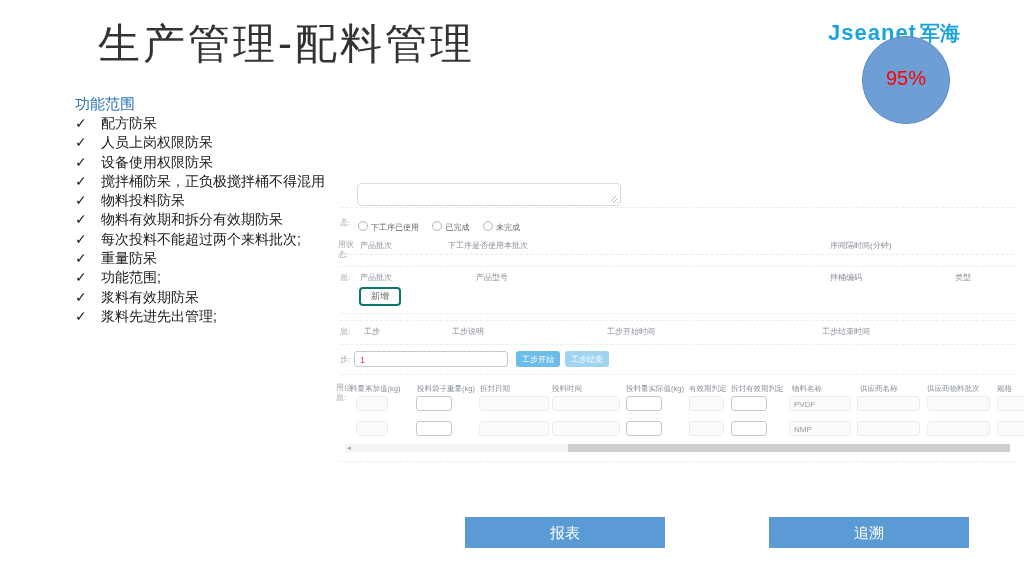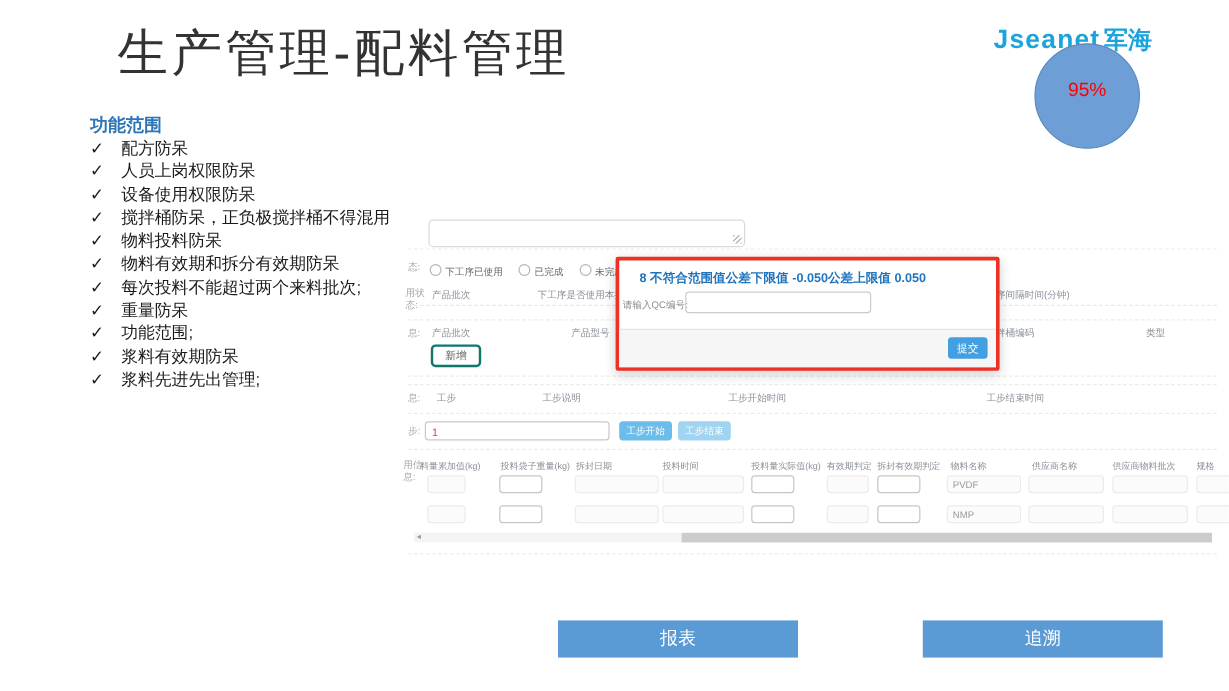--- a/index.html
+++ b/index.html
@@ -8,22 +8,22 @@
   .abs{position:absolute;}
 
   
   .title{left:98px;top:16px;font-size:42px;letter-spacing:3px;color:#333;font-weight:400;}
   .logo{left:828px;top:20px;white-space:nowrap;}
   .logo .en{font-size:22px;font-weight:800;color:#1ba3dc;letter-spacing:1px;text-align:center;}
   .logo .cn{font-size:20px;font-weight:700;color:#1ba3dc;margin-left:3px;}
   .badge{left:862px;top:36px;width:86px;height:86px;border-radius:50%;
          background:#6d9fd6;border:1px solid #5a8ac0;}
   .badge span{position:absolute;left:0;right:0;top:30px;text-align:center;
-              color:#ff0000;font-size:16px;}
-  .feat-head{left:75px;top:95px;font-size:15px;font-weight:700;color:#2e75b6;}
+              color:#ff0000;font-size:20px;}
+  .feat-head{left:75px;top:95px;font-size:15px;font-weight:400;color:#2e75b6;}
   .feat-list{left:75px;top:114px;width:300px;list-style:none;margin:0;padding:0;}
   .feat-list li{font-size:14px;color:#1a1a1a;line-height:19.3px;white-space:nowrap;}
   .feat-list .chk{display:inline-block;width:26px;}
   .bbtn{top:517px;width:200px;height:31px;background:#5b9bd5;color:#fff;
         font-size:15px;text-align:center;line-height:31px;border:none;padding:0;cursor:pointer;}
 
   
   .form-label{color:#a6a6a6;font-size:8px;}
   .th{color:#8a9099;font-size:8px;white-space:nowrap;}
   .th7{font-size:7.5px;}
@@ -173,25 +173,17 @@
     <div class="cell d" style="left:857px;top:421px;width:63px"></div>
     <div class="cell d" style="left:927px;top:421px;width:63px"></div>
     <div class="cell d" style="left:997px;top:421px;width:56px"></div>
   </div>
 
   <div class="abs track"></div>
   <div class="abs larr">◄</div>
   <div class="abs thumb"></div>
   <div class="abs hline" style="top:461px"></div>
 
-  <div class="abs popup">
-    <div class="ptitle">8 不符合范围值公差下限值 -0.050公差上限值 0.050</div>
-    <div class="plabel">请输入QC编号:</div>
-    <div class="pinput"></div>
-    <div class="pfoot">
-      <button class="psubmit">提交</button>
-    </div>
-  </div>
 
   <button class="abs bbtn" style="left:465px">报表</button>
   <button class="abs bbtn" style="left:769px">追溯</button>
 
 </div>
 
 </body></html>

